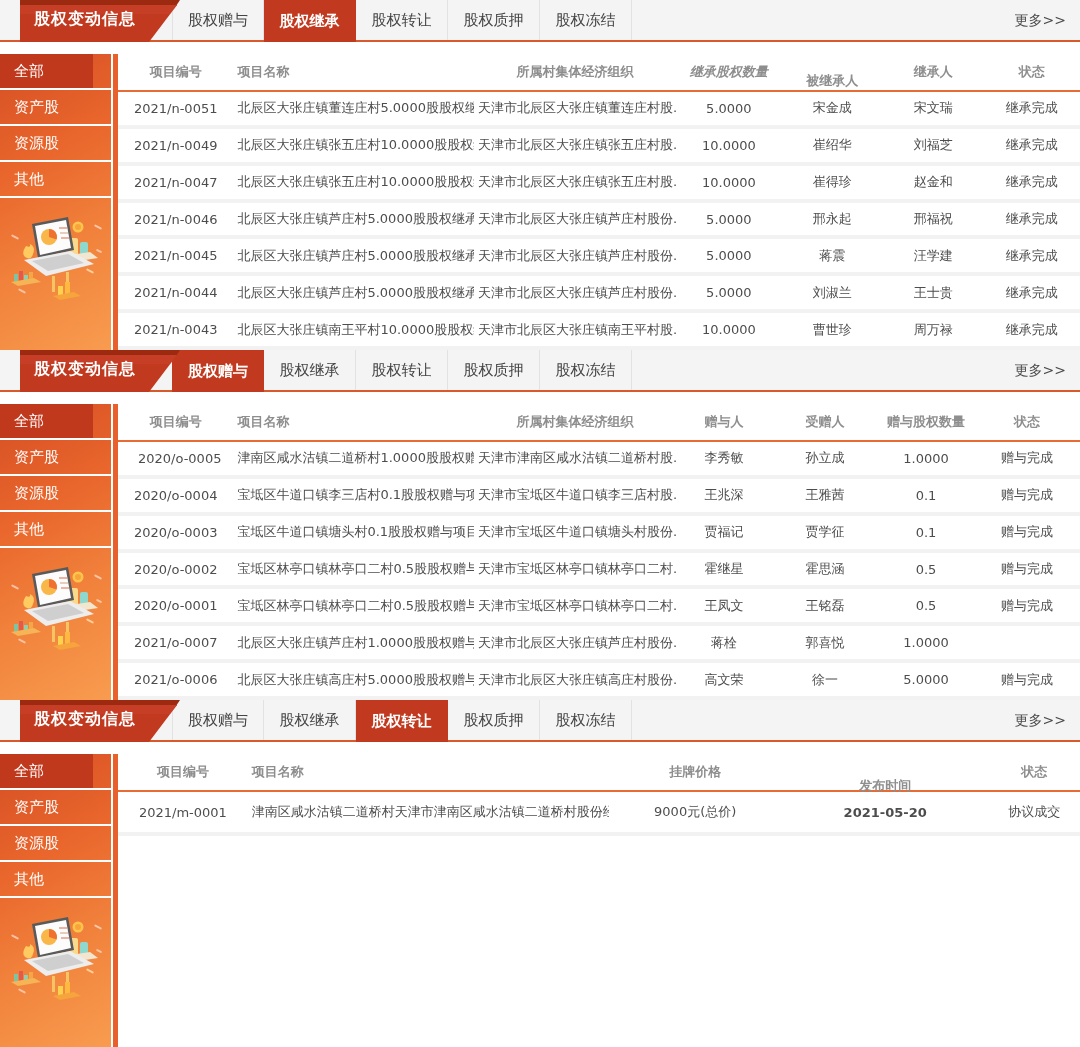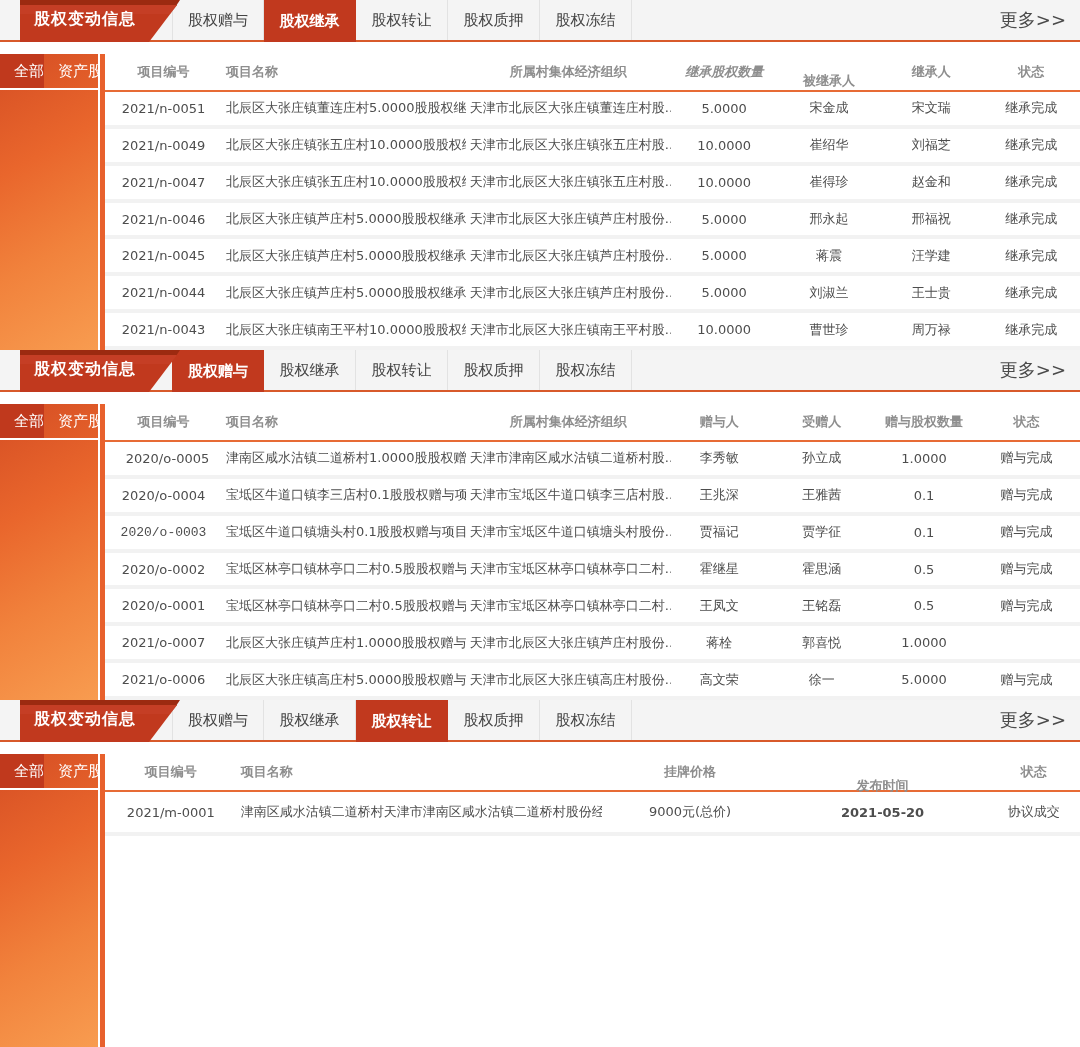--- a/index.html
+++ b/index.html
@@ -8,25 +8,25 @@
   .panel{display:flex;flex-direction:column;}
   
   .tabbar{position:relative;height:40px;background:#f4f4f4;border-bottom:2px solid #d85a2b;flex:0 0 auto;}
   .ribbon{position:absolute;left:0;top:0;width:160px;height:42px;z-index:2;margin-left:20px;}
   .ribbon svg{display:block;}
   .ribbon .rtitle{position:absolute;left:14px;top:9px;color:#fff;font-size:16px;font-weight:bold;letter-spacing:1px;white-space:nowrap;}
   .tabs{margin-left:172px;display:flex;height:40px;}
   .tab{width:92px;height:40px;line-height:40px;text-align:center;font-size:15px;color:#434343;border-right:1px solid #e2e2e2;cursor:pointer;white-space:nowrap;box-sizing:border-box;}
   .tab:first-child{border-left:1px solid #e2e2e2;}
   .tab.active{background:#c1391e;color:#fff;font-weight:bold;height:42px;line-height:42px;border-color:transparent;position:relative;z-index:1;}
-  .more{position:absolute;right:14px;top:0;line-height:40px;font-size:18px;color:#4a4a4a;cursor:pointer;text-decoration:none;}
+  .more{position:absolute;right:14px;top:0;line-height:40px;font-size:14px;color:#4a4a4a;cursor:pointer;text-decoration:none;}
   .gap{height:12px;background:#fff;flex:0 0 auto;}
   
   .pbody{display:flex;flex:1;min-height:0;}
-  .sidebar{width:98px;flex:0 0 auto;background:linear-gradient(150deg,#d54e24 0%,#e9662c 35%,#f1823c 65%,#f89c50 100%);display:flex;}
+  .sidebar{width:111px;flex:0 0 auto;background:linear-gradient(150deg,#d54e24 0%,#e9662c 35%,#f1823c 65%,#f89c50 100%);display:flex;flex-direction:column;}
   .side-item{height:36px;flex:0 0 auto;border-bottom:2px solid #ffffff;color:#fff;font-size:15px;display:flex;align-items:center;padding-left:14px;cursor:pointer;box-sizing:border-box;}
   .side-item.active{background:linear-gradient(to right,#c0391d 0px,#c0391d 93px,rgba(0,0,0,0) 93px);}
   .illus{flex:1;display:flex;justify-content:center;align-items:flex-start;padding-top:16px;overflow:hidden;}
   .strip{width:7px;flex:0 0 auto;background:linear-gradient(90deg,#ffffff 0px,#ffffff 2px,#e8612d 2px,#e8612d 7px);}
   
   .tbl{flex:1;display:flex;flex-direction:column;background:#fff;min-width:0;}
   .thead{display:flex;height:36px;flex:0 0 auto;align-items:center;border-bottom:2px solid #e76b35;}
   .th{font-size:13px;font-weight:bold;color:#8e8e8e;white-space:nowrap;overflow:hidden;padding:0 4px;box-sizing:border-box;}
   .tbody{flex:1;display:flex;flex-direction:column;min-height:0;}
   .trow{display:flex;align-items:center;flex:1;background:#fff;border-bottom:4px solid #f2f2f2;cursor:pointer;min-height:0;}
@@ -263,21 +263,21 @@
             <div class="trow">
               <div class="td" style="width: 12%; text-align: center;">2020/o-0004</div>
               <div class="td" style="width: 25%; text-align: left;">宝坻区牛道口镇李三店村0.1股股权赠与项目</div>
               <div class="td" style="width: 21%; text-align: left;">天津市宝坻区牛道口镇李三店村股...</div>
               <div class="td" style="width: 10%; text-align: center;">王兆深</div>
               <div class="td" style="width: 11%; text-align: center;">王雅茜</div>
               <div class="td" style="width: 10%; text-align: center;">0.1</div>
               <div class="td" style="width: 11%; text-align: center;">赠与完成</div>
             </div>
             <div class="trow">
-              <div class="td" style="width: 12%; text-align: center; font-family: Liberation Mono, monospace;">2020/o-0003</div>
+              <div class="td" style="width: 12%; text-align: center;">2020/o-0003</div>
               <div class="td" style="width: 25%; text-align: left;">宝坻区牛道口镇塘头村0.1股股权赠与项目</div>
               <div class="td" style="width: 21%; text-align: left;">天津市宝坻区牛道口镇塘头村股份...</div>
               <div class="td" style="width: 10%; text-align: center;">贾福记</div>
               <div class="td" style="width: 11%; text-align: center;">贾学征</div>
               <div class="td" style="width: 10%; text-align: center;">0.1</div>
               <div class="td" style="width: 11%; text-align: center;">赠与完成</div>
             </div>
             <div class="trow">
               <div class="td" style="width: 12%; text-align: center;">2020/o-0002</div>
               <div class="td" style="width: 25%; text-align: left;">宝坻区林亭口镇林亭口二村0.5股股权赠与...</div>

